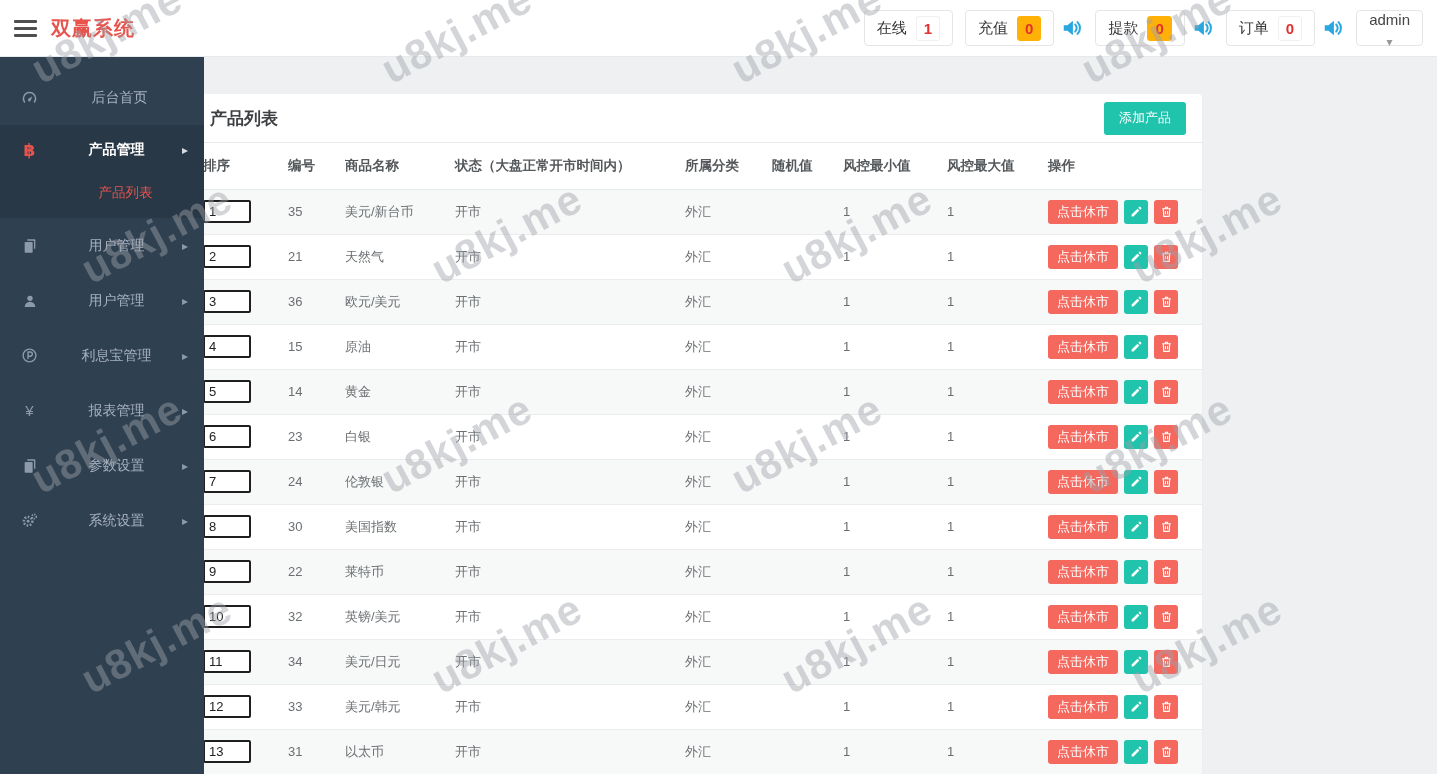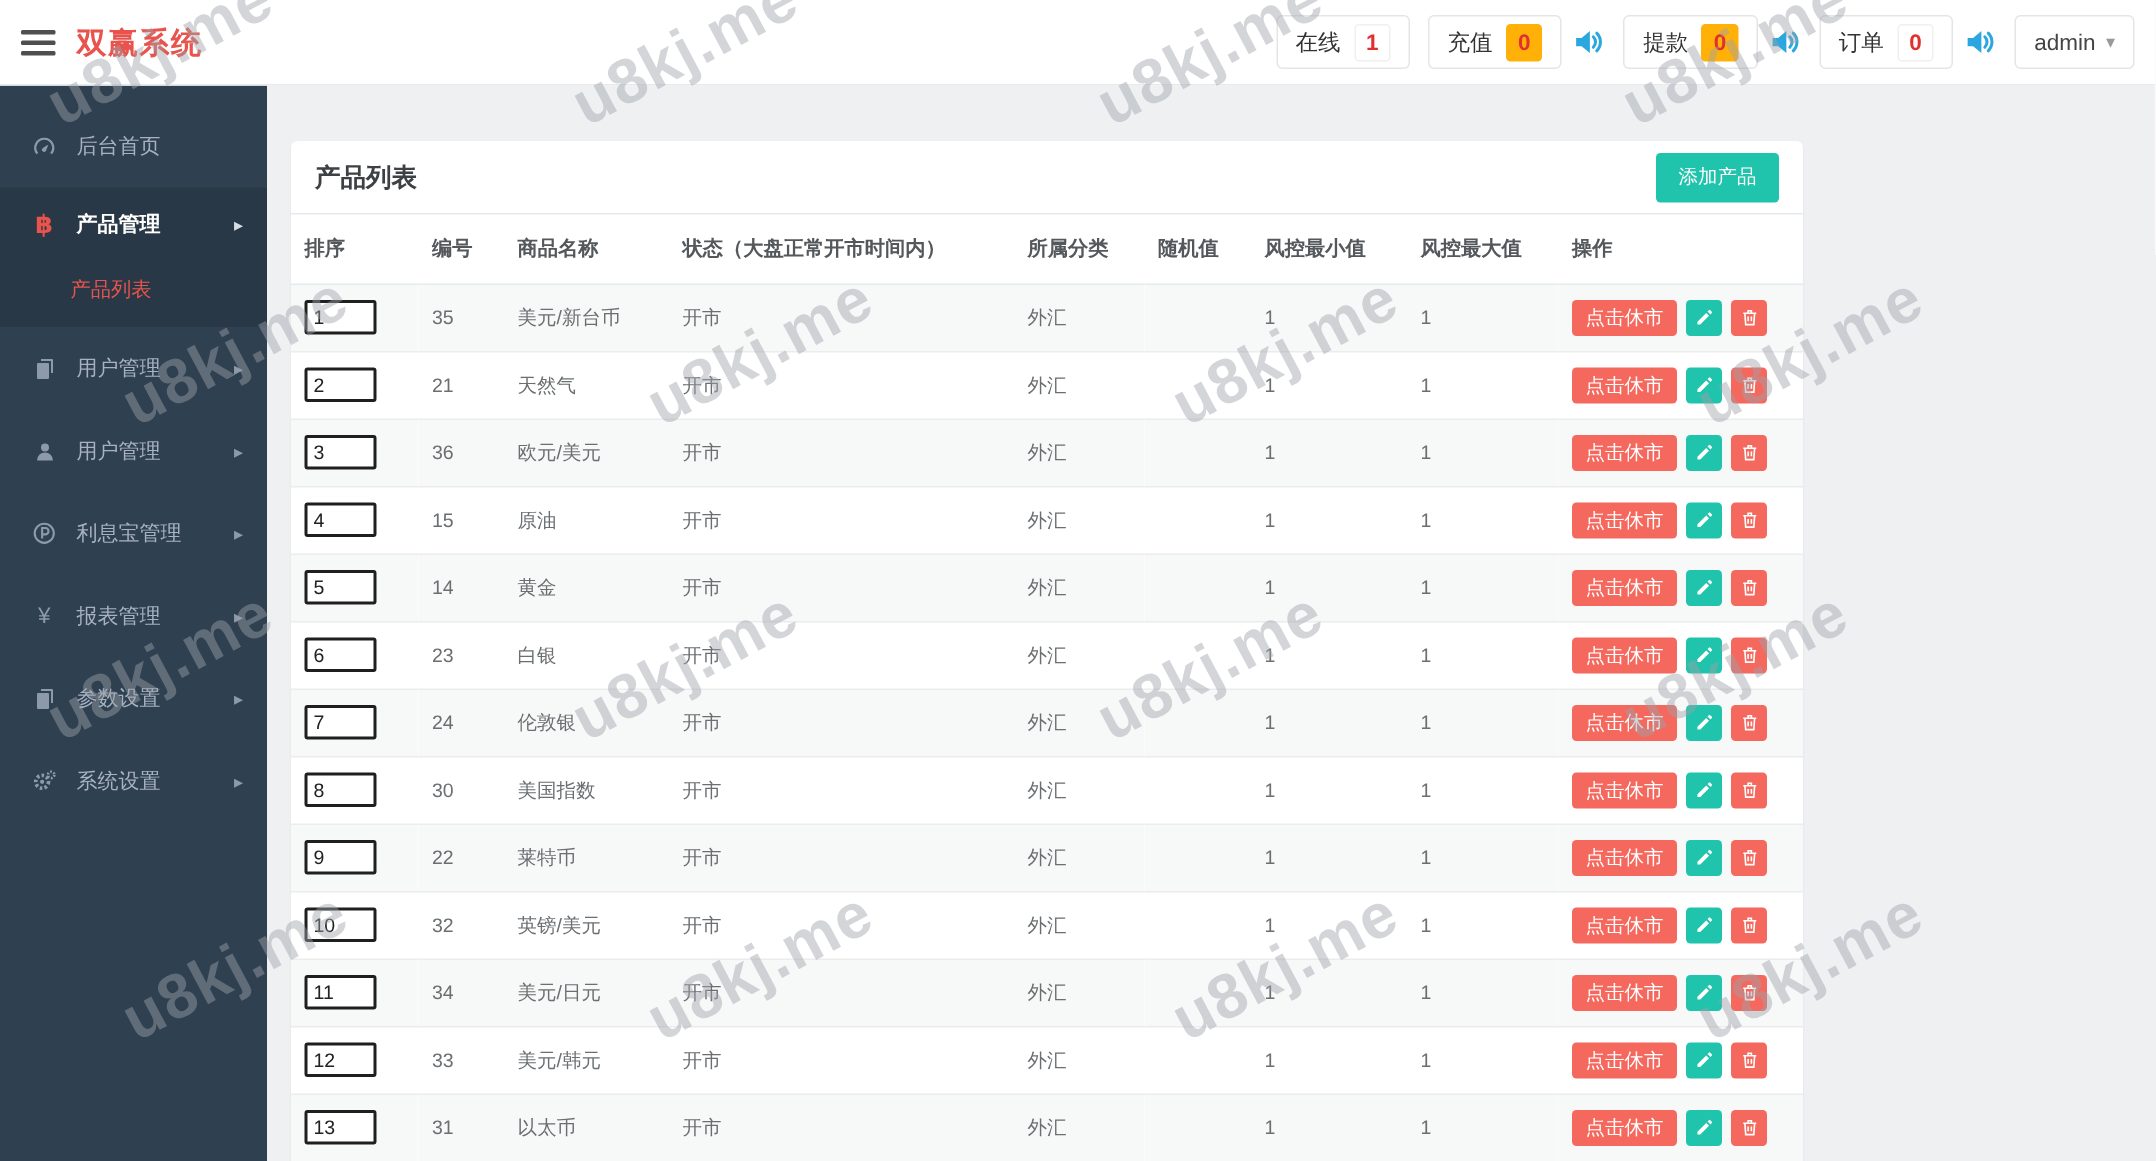--- a/index.html
+++ b/index.html
@@ -17,25 +17,25 @@
   .logo { font-size:20px; font-weight:bold; color:#e8544d; letter-spacing:1px; }
   .top-right { display:flex; align-items:center; padding-right:14px; }
   .badges { display:flex; align-items:center; }
   .badge-box { display:inline-flex; align-items:center; gap:9px; height:36px; padding:0 12px;
                border:1px solid #e5e5e5; border-radius:4px; background:#fff; font-size:15px;
                color:#333; margin-left:12px; cursor:pointer; }
   .b-num { min-width:14px; text-align:center; padding:3px 7px; border:1px solid #f0f0f0;
            border-radius:3px; color:#e23030; font-weight:bold; font-size:15px; }
   .b-num.hl { background:#ffb108; border-color:#ffb108; }
   .speaker { display:inline-flex; margin-left:7px; cursor:pointer; }
-  .user-box { gap:7px; color:#444; }
+  .user-box { gap:7px; color:#444;flex-direction:column; }
   .caret { color:#999; font-size:12px; }
 
   
-  .sidebar { position:absolute; top:57px; left:0; width:178px; bottom:0; background:#2f4050; z-index:4; }
+  .sidebar { position:absolute; top:57px; left:0; width:204px; bottom:0; background:#2f4050; z-index:4;text-align:center; }
   .sidebar nav { padding-top:13px; }
   .side-item { height:55px; display:flex; align-items:center; padding:0 16px 0 20px;
                color:#a7b1c2; font-size:14px; cursor:pointer; }
   .side-item .ico { width:19px; margin-right:12px; display:inline-flex; justify-content:center;
                     align-items:center; color:#8d9aa9; font-size:15px; }
   .side-item .lbl { flex:1; }
   .side-item .arr { color:#8d9aa9; font-size:12px; }
   .menu-group { background:#293846; padding-bottom:8px; }
   .menu-group .side-item { color:#fff; font-weight:bold; height:50px; }
   .menu-group .side-item .ico { color:#e8544d; font-size:17px; font-weight:bold; }

